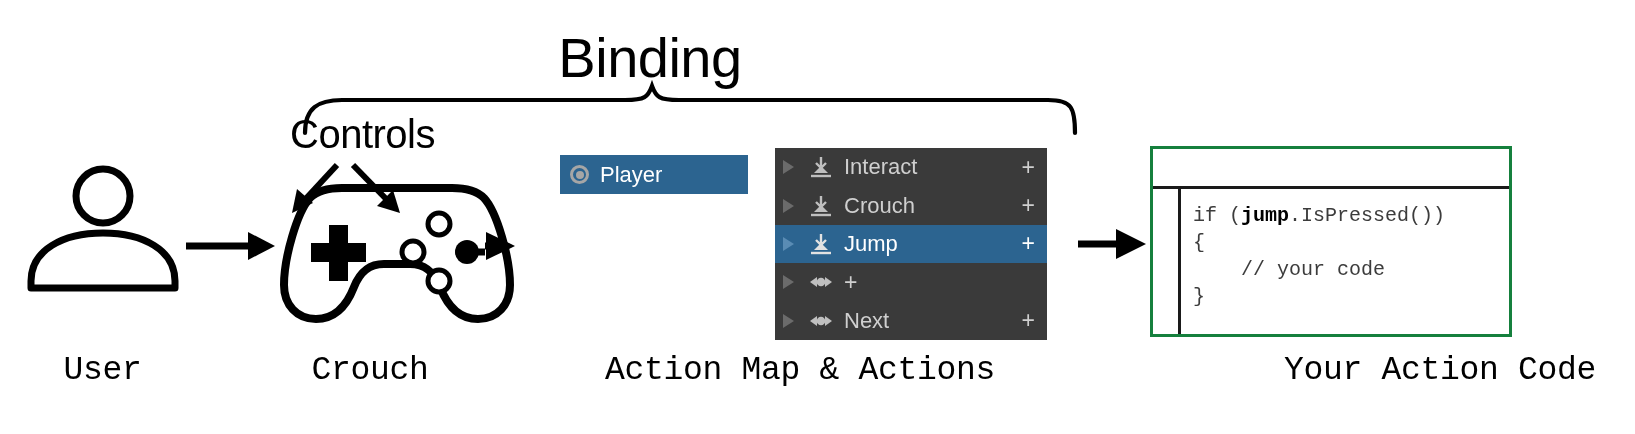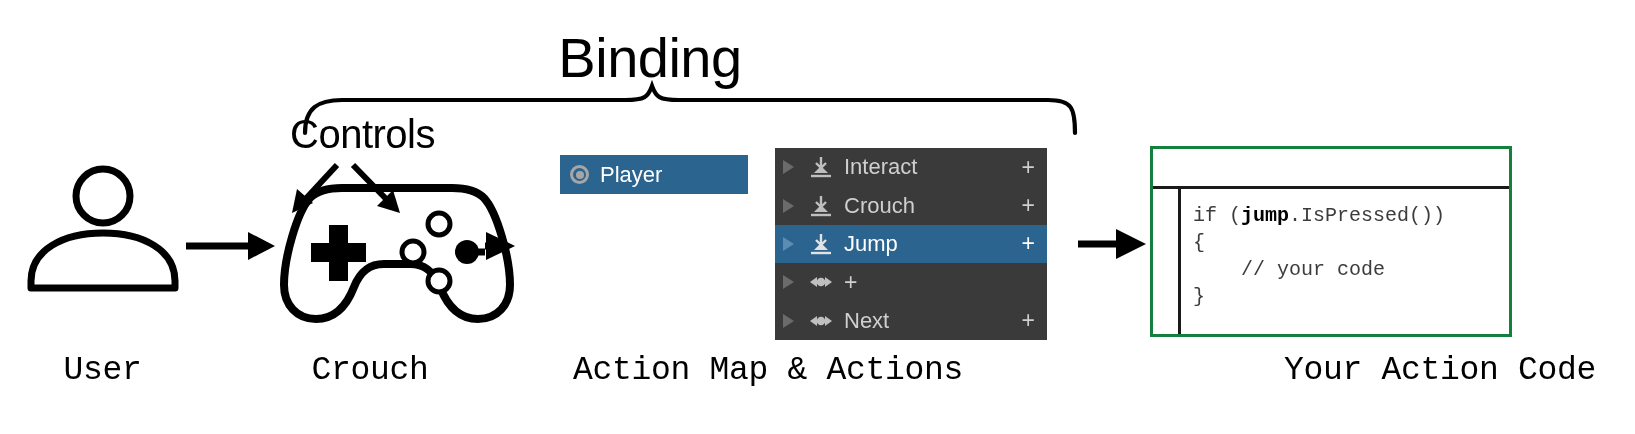--- a/index.html
+++ b/index.html
@@ -44,21 +44,21 @@
     font-family: Liberation Mono, monospace;
     font-size: 33px;
     color: #000;
     white-space: nowrap;
     line-height: 1;
     text-align: center;
     letter-spacing: -0.3px;
   }
   #cap-user   { left: 0px;    top: 354px; width: 205px; }
   #cap-device { left: 255px;  top: 354px; width: 230px; }
-  #cap-map    { left: 528px;  top: 354px; width: 480px; }
+  #cap-map    { left: 560px;  top: 354px; width: 480px; }
   #cap-code   { left: 1205px; top: 354px; width: 470px; text-align: center; }
 
   
   #artwork { left: 0; top: 0; }
 
   
   #actionmap-panel {
     left: 560px; top: 155px;
     width: 188px;
     background: #4d7c0f;

